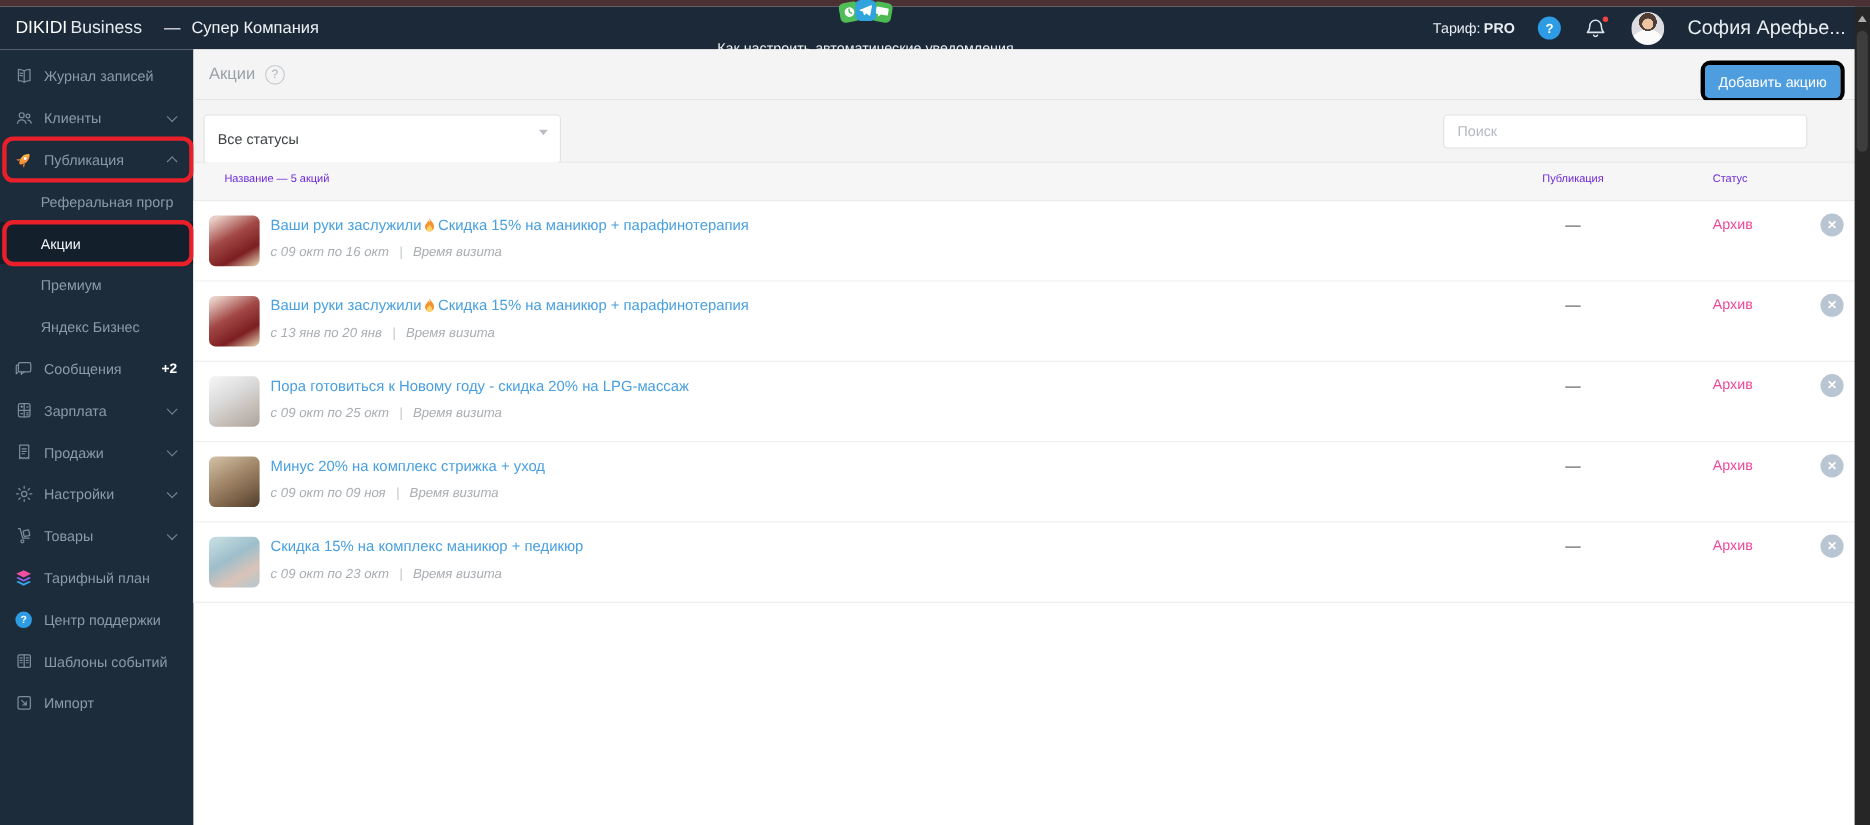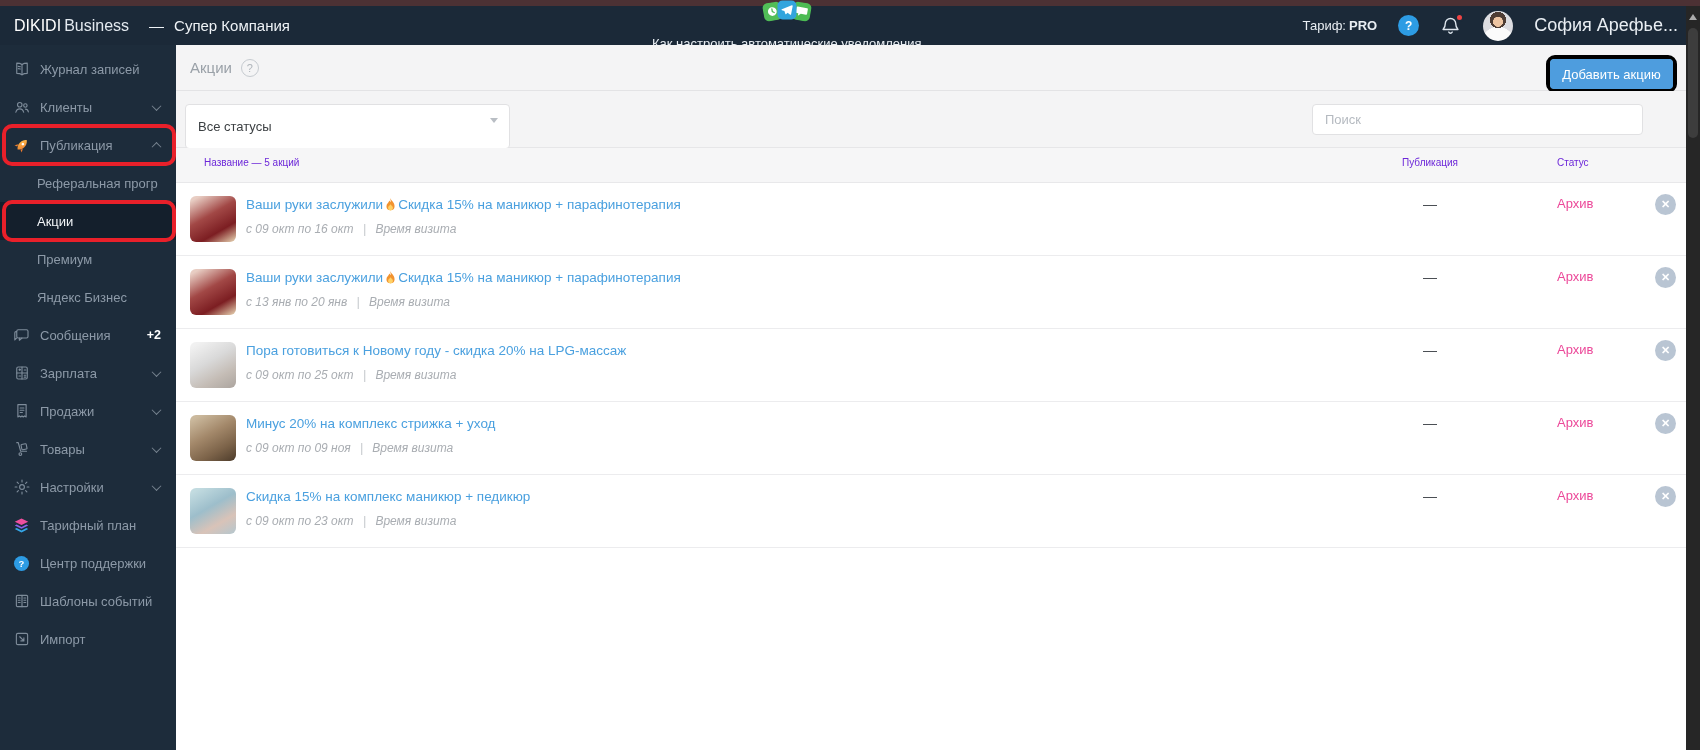--- a/index.html
+++ b/index.html
@@ -247,37 +247,37 @@
           <path d="M9.5 8h5M9.5 11h5M9.5 14h3"></path>
         </svg>
       </span>
     <span class="label">Продажи</span>
 
     <span class="chev down"></span>
   </div>
     <div class="s-item">
     <span class="icon">
         <svg width="18" height="18" viewBox="0 0 24 24" fill="none" stroke="#7e8c9a" stroke-width="1.5" stroke-linecap="round" stroke-linejoin="round">
+          <circle cx="12" cy="12" r="3.2"></circle>
+          <path d="M12 2.8v2.4M12 18.8v2.4M2.8 12h2.4M18.8 12h2.4M5.5 5.5l1.7 1.7M16.8 16.8l1.7 1.7M18.5 5.5l-1.7 1.7M7.2 16.8l-1.7 1.7"></path>
+        </svg>
+      </span>
+    <span class="label">Настройки</span>
+
+    <span class="chev down"></span>
+  </div>
+    <div class="s-item">
+    <span class="icon">
+        <svg width="18" height="18" viewBox="0 0 24 24" fill="none" stroke="#7e8c9a" stroke-width="1.5" stroke-linecap="round" stroke-linejoin="round">
           <path d="M5 3.5h2l3.2 11.5H18"></path>
           <circle cx="9.8" cy="18.8" r="1.8"></circle>
           <rect x="11.2" y="5.5" width="7" height="7" rx="1" transform="rotate(-12 14.7 9)"></rect>
         </svg>
       </span>
     <span class="label">Товары</span>
-
-    <span class="chev down"></span>
-  </div>
-    <div class="s-item">
-    <span class="icon">
-        <svg width="18" height="18" viewBox="0 0 24 24" fill="none" stroke="#7e8c9a" stroke-width="1.5" stroke-linecap="round" stroke-linejoin="round">
-          <circle cx="12" cy="12" r="3.2"></circle>
-          <path d="M12 2.8v2.4M12 18.8v2.4M2.8 12h2.4M18.8 12h2.4M5.5 5.5l1.7 1.7M16.8 16.8l1.7 1.7M18.5 5.5l-1.7 1.7M7.2 16.8l-1.7 1.7"></path>
-        </svg>
-      </span>
-    <span class="label">Настройки</span>
 
     <span class="chev down"></span>
   </div>
     <div class="s-item">
     <span class="icon">
         <svg width="19" height="19" viewBox="0 0 24 24">
           <path fill="#ef4f9e" d="M12 3l8.5 4.2L12 11.4 3.5 7.2z"></path>
           <path fill="#8a63e8" d="M3.5 12l8.5 4.2 8.5-4.2-2.4-1.2L12 13.9l-6.1-3.1z"></path>
           <path fill="#35a7e8" d="M3.5 16.5l8.5 4.2 8.5-4.2-2.4-1.2-6.1 3.1-6.1-3.1z"></path>
         </svg>

